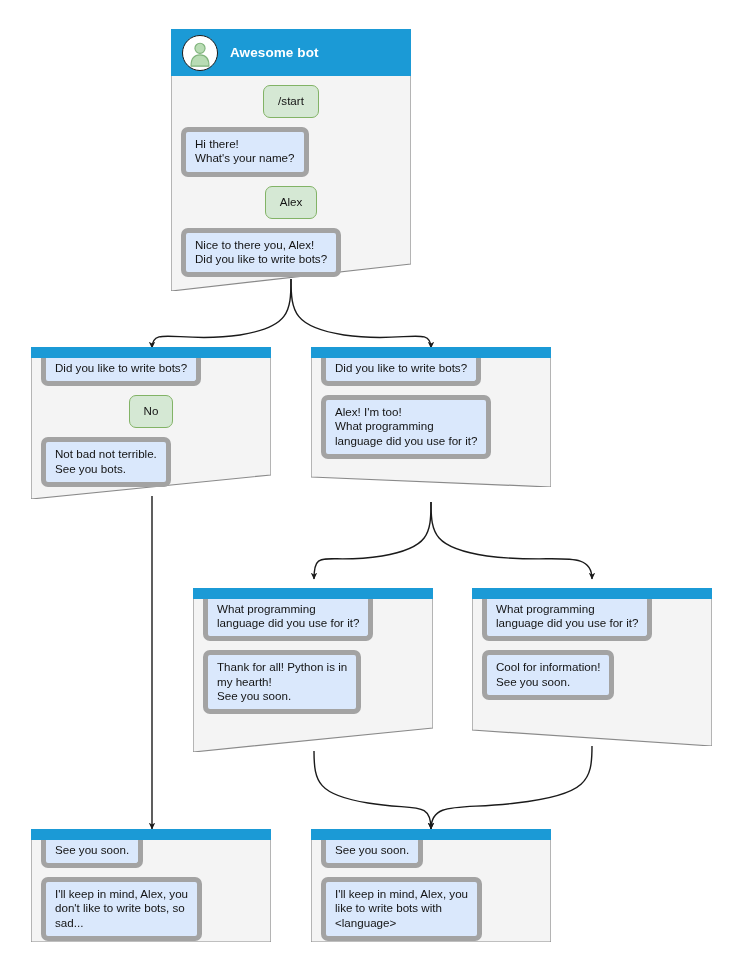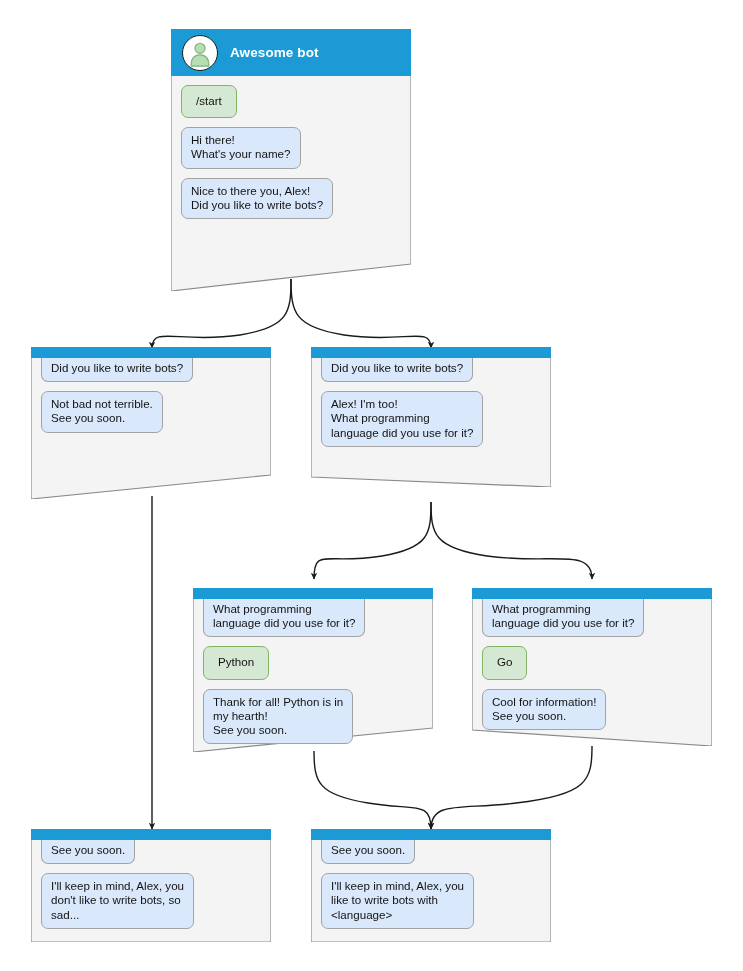--- a/index.html
+++ b/index.html
@@ -97,34 +97,34 @@
     box-sizing: border-box;
     padding: 9px 10px 10px 10px;
   }
 
   .msg-row {
     display: flex;
     width: 100%;
     margin-bottom: 9px;
   }
   .msg-row.bot  { justify-content: flex-start; }
-  .msg-row.user { justify-content: flex-start; padding-right: 28px; }
+  .msg-row.user { justify-content: center; padding-right: 28px; }
 
   .bubble {
     font-size: 11.6px;
     line-height: 14.2px;
     color: #131313;
     border-radius: 7px;
     box-sizing: border-box;
     white-space: pre-line;
     max-width: 78%;
   }
   .bubble.bot {
     background: #dae8fc;
-    border: 1px solid #a3a3a3;
+    border: 5px solid #a3a3a3;
     padding: 5px 9px 6px 9px;
   }
   .bubble.user {
     background: #d5e8d4;
     border: 1px solid #82b366;
     padding: 8px 14px 9px 14px;
     text-align: left;
   }
   
   .chat-body.clipped { padding-top: 0; }
@@ -178,41 +178,47 @@
       </div>
 
       <div class="chat-body">
         <div class="msg-row user">
           <div class="bubble user">/start</div>
         </div>
         <div class="msg-row bot">
           <div class="bubble bot">Hi there!
 What's your name?</div>
         </div>
+        <div class="msg-row user">
+          <div class="bubble user">Alex</div>
+        </div>
         <div class="msg-row bot">
           <div class="bubble bot">Nice to there you, Alex!
 Did you like to write bots?</div>
         </div>
       </div>
     </div>
   </div>
 
   <div class="card" style="left:31px; top:347px; width:240px; height:152px;">
     <svg class="card-shape" viewBox="0 0 240 152" preserveAspectRatio="none">
       <path d="M 0,0 L 240,0 L 240,128 L 0,152 Z" fill="#f4f4f4" stroke="#8a8a8a" stroke-width="1.2"></path>
     </svg>
     <div class="card-content">
       <div class="card-header child"></div>
       <div class="chat-body clipped">
         <div class="msg-row bot">
           <div class="bubble bot">Did you like to write bots?</div>
         </div>
+        <div class="msg-row user">
+          <div class="bubble user">No</div>
+        </div>
         <div class="msg-row bot">
           <div class="bubble bot">Not bad not terrible.
-See you soon.</div>
+See you bots.</div>
         </div>
       </div>
     </div>
   </div>
 
   <div class="card" style="left:311px; top:347px; width:240px; height:140px;">
     <svg class="card-shape" viewBox="0 0 240 140" preserveAspectRatio="none">
       <path d="M 0,0 L 240,0 L 240,140 L 0,130 Z" fill="#f4f4f4" stroke="#8a8a8a" stroke-width="1.2"></path>
     </svg>
     <div class="card-content">
@@ -234,46 +240,40 @@
     <svg class="card-shape" viewBox="0 0 240 164" preserveAspectRatio="none">
       <path d="M 0,0 L 240,0 L 240,140 L 0,164 Z" fill="#f4f4f4" stroke="#8a8a8a" stroke-width="1.2"></path>
     </svg>
     <div class="card-content">
       <div class="card-header child"></div>
       <div class="chat-body clipped">
         <div class="msg-row bot">
           <div class="bubble bot">What programming
 language did you use for it?</div>
         </div>
-        <div class="msg-row user">
-          <div class="bubble user">Python</div>
-        </div>
         <div class="msg-row bot">
           <div class="bubble bot">Thank for all! Python is in
 my hearth!
 See you soon.</div>
         </div>
       </div>
     </div>
   </div>
 
   <div class="card" style="left:472px; top:588px; width:240px; height:158px;">
     <svg class="card-shape" viewBox="0 0 240 158" preserveAspectRatio="none">
       <path d="M 0,0 L 240,0 L 240,158 L 0,142 Z" fill="#f4f4f4" stroke="#8a8a8a" stroke-width="1.2"></path>
     </svg>
     <div class="card-content">
       <div class="card-header child"></div>
       <div class="chat-body clipped">
         <div class="msg-row bot">
           <div class="bubble bot">What programming
 language did you use for it?</div>
         </div>
-        <div class="msg-row user">
-          <div class="bubble user">Go</div>
-        </div>
         <div class="msg-row bot">
           <div class="bubble bot">Cool for information!
 See you soon.</div>
         </div>
       </div>
     </div>
   </div>
 
   <div class="card" style="left:31px; top:829px; width:240px; height:113px;">
     <svg class="card-shape" viewBox="0 0 240 113" preserveAspectRatio="none">

